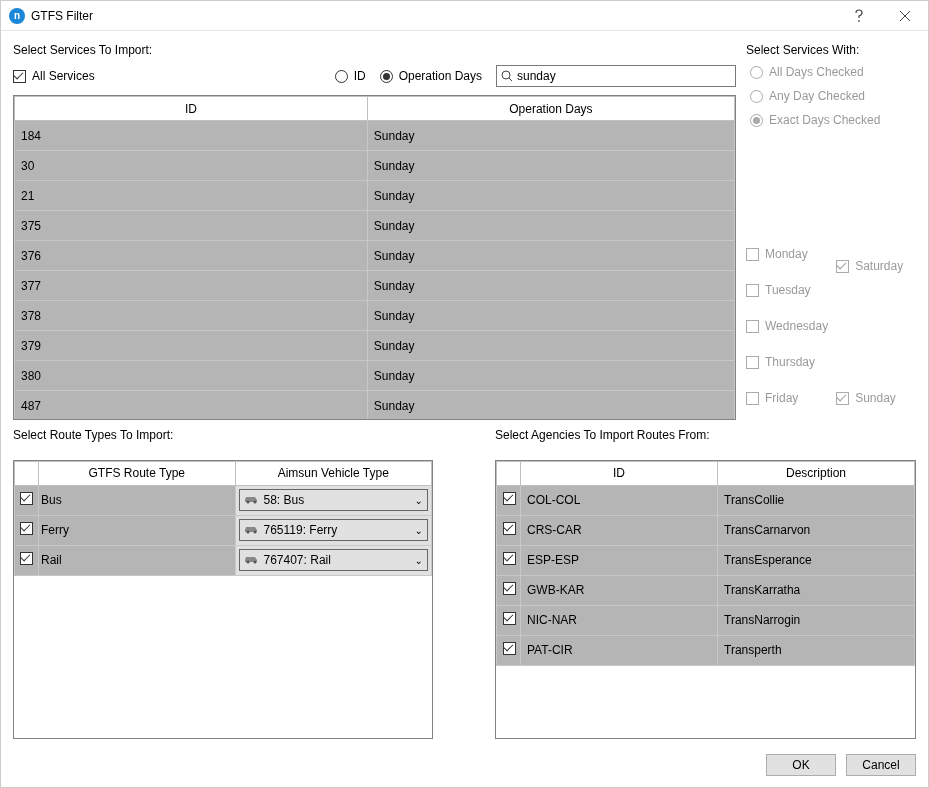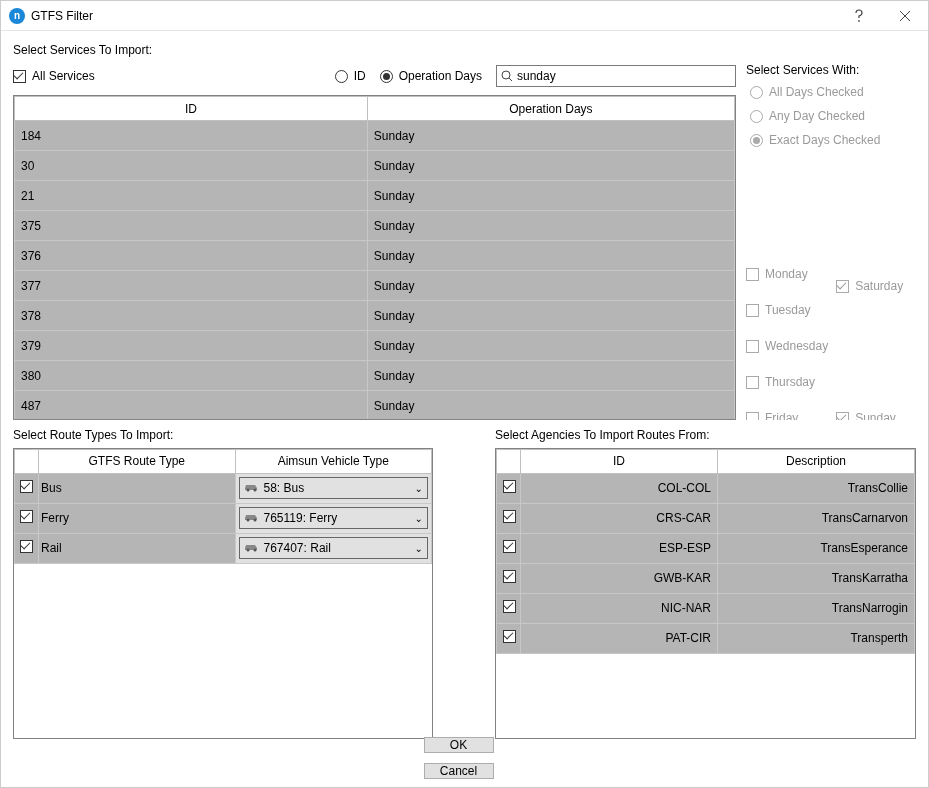--- a/index.html
+++ b/index.html
@@ -7,21 +7,21 @@
 .window { background: #fff; width: 929px; height: 788px; display: flex; flex-direction: column; border: 1px solid #ccc; }
 .titlebar { height: 30px; display: flex; align-items: center; padding: 0 0 0 8px; border-bottom: 1px solid #e5e5e5; }
 .title-icon { width:16px; height:16px; border-radius:50%; background:#1a87d8; display:flex; align-items:center; justify-content:center; color:#fff; font-size:10px; font-weight:bold; margin-right:6px;}
 .titlebar .title { flex:1; color:#000; font-size:12px; }
 .titlebar .win-btn { width:46px; height:30px; display:flex; align-items:center; justify-content:center; color:#666; }
 
 .content { flex:1; display:flex; flex-direction:column; padding:12px; overflow:hidden; }
 
 .upper { flex:1.15; display:flex; gap:10px; overflow:hidden; margin-bottom:8px;}
 .left-upper { flex:1; display:flex; flex-direction:column; overflow:hidden;}
-.right-upper { width:170px; display:flex; flex-direction:column;margin-top:20px; }
+.right-upper { width:170px; display:flex; flex-direction:column; }
 
 .section-label { color:#000; margin-bottom:8px; }
 
 .filter-row { display:flex; align-items:center; gap:6px; margin-bottom:8px; }
 .checkbox { width:13px; height:13px; border:1px solid #333; display:inline-flex; align-items:center; justify-content:center; background:#fff; flex-shrink:0; position:relative;}
 .checkbox.checked::after { content:""; position:absolute; left:2px; top:-1px; width:4px; height:8px; border:solid #333; border-width:0 1.5px 1.5px 0; transform:rotate(45deg);}
 .checkbox.disabled { border-color:#aaa; }
 .checkbox.checked.disabled::after{ border-color:#999;}
 .radio { width:13px; height:13px; border:1px solid #333; border-radius:50%; display:inline-flex; align-items:center; justify-content:center; flex-shrink:0;}
 .radio.checked::after { content:""; width:7px; height:7px; background:#333; border-radius:50%; }
@@ -41,40 +41,40 @@
 
 .right-label { color:#000; margin-bottom:8px; }
 .radio-col { display:flex; flex-direction:column; gap:10px; padding:0 0 0 4px; margin-bottom:120px;}
 .radio-row, .check-row { display:flex; align-items:center; gap:6px; color:#9a9a9a; }
 .days-grid { display:flex; gap:8px;}
 .days-col { display:flex; flex-direction:column; gap:22px;justify-content:space-between; }
 
 .lower { flex:0.95; display:flex; gap:30px; overflow:hidden;}
 .lower-left { width:420px; display:flex; flex-direction:column;}
 .lower-right { flex:1; display:flex; flex-direction:column; overflow:hidden;padding-left:32px;}
-.lower-left .section-label, .lower-right .section-label { margin-bottom:6px;}
+.lower-left .section-label, .lower-right .section-label { margin-bottom:18px;}
 
 .route-table-wrap { flex:1; border:1px solid #828282; overflow:auto; background:#fff;}
 .route-table { width:100%; border-collapse:collapse; table-layout:fixed;}
 .route-table th { background:#fff; border:1px solid #c0c0c0; padding:4px; font-weight:normal; text-align:center; height:24px;}
 .route-table td { border:1px solid #c8c8c8; padding:0 2px; height:30px; background:#b5b5b5; }
 .route-table td:first-child { width:24px; text-align:center;}
 .route-table select, .vehicle-select { width:100%; height:22px; border:1px solid #666; background:#e1e1e1; font-size:12px; padding:0 4px; display:flex; align-items:center; justify-content:space-between; cursor:default;}
 .vehicle-cell { background:#e1e1e1 !important; padding:3px !important;}
 .vehicle-select .veh-icon { margin-right:4px; display:inline-flex;}
 .vehicle-select .chev { font-size:10px;}
 
 .agency-table-wrap { flex:1; border:1px solid #828282; display:flex; overflow:hidden;}
 .agency-table-wrap .body-scroll { flex:1; overflow-y:scroll;}
 .agency-table { width:100%; border-collapse:collapse; table-layout:fixed;}
 .agency-table th { background:#fff; border:1px solid #c0c0c0; padding:4px; font-weight:normal; text-align:center; height:24px;}
-.agency-table td { border:1px solid #c8c8c8; padding:0 6px; height:30px; background:#b5b5b5;text-align:right;}
+.agency-table td { border:1px solid #c8c8c8; padding:0 6px; height:30px; background:#b5b5b5;}
 .agency-table td:first-child { width:24px; text-align:center;}
 
-.footer { height:36px; display:flex; justify-content:flex-end; align-items:center; gap:10px; padding:0 12px 8px 0; border-top:0;flex-direction:column;}
+.footer { height:36px; display:flex; justify-content:flex-end; align-items:center; gap:10px; padding:0 12px 8px 0; border-top:0;}
 .btn { min-width:70px; height:22px; border:1px solid #adadad; background:#e1e1e1; display:flex; align-items:center; justify-content:center; cursor:default; font-size:12px;}
 
 
 .body-scroll::-webkit-scrollbar { width:17px; }
 .body-scroll::-webkit-scrollbar-track { background:#f0f0f0; }
 .body-scroll::-webkit-scrollbar-thumb { background:#c2c2c2; }
 </style>
 </head>
 <body>
 

